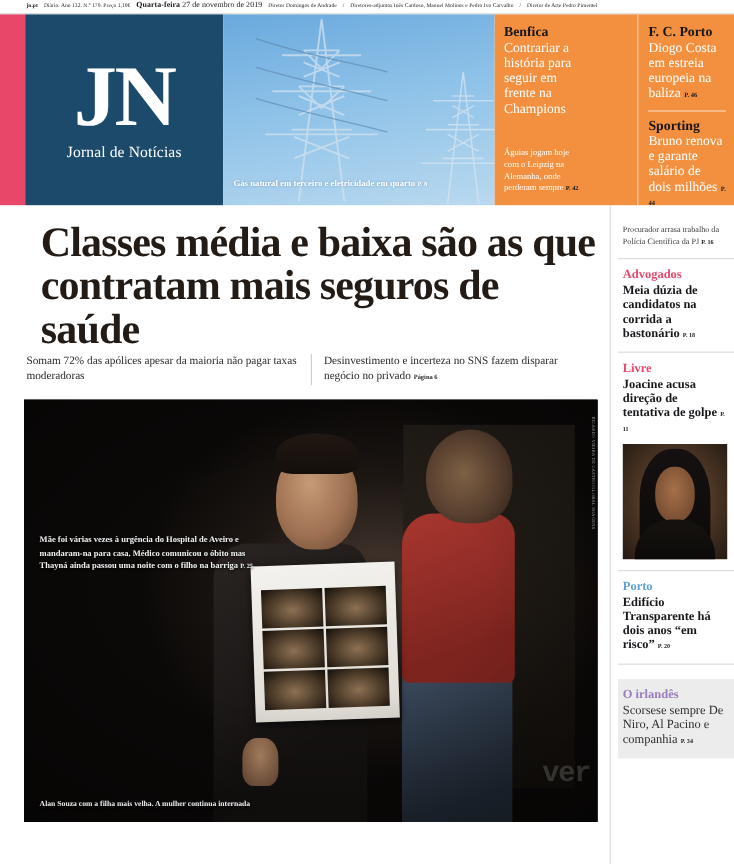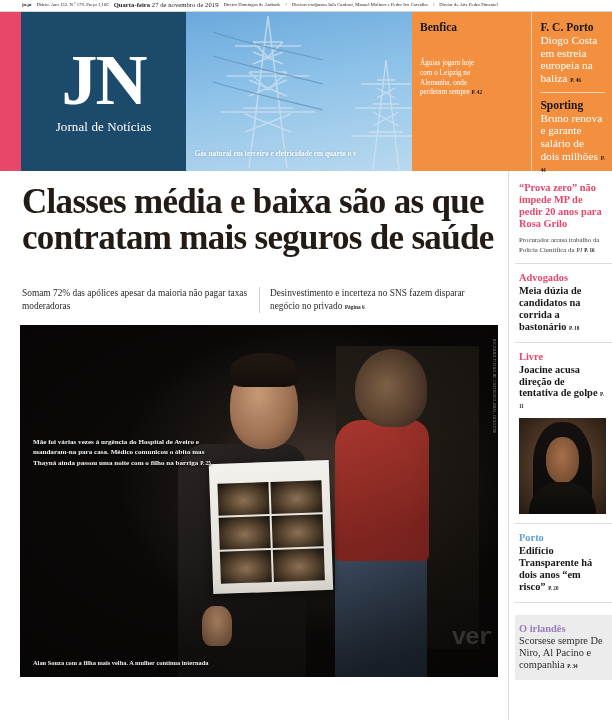--- a/index.html
+++ b/index.html
@@ -78,26 +78,26 @@
   .ob-sub .pg { font-size:5.2px; font-weight:bold; color:#17171b;}
   .ob-head .pg { font-size:5.4px; font-weight:bold; color:#17171b; }
   .ob-rule { height:1px; background: rgba(255,255,255,.6); margin: 7px 0 6px; }
 
   
   .content { display: flex; height: 549px; }
   .maincol { width: 508px; position: relative; padding: 0 0 0 0; }
   .sidecol { width: 104px; border-left: 1px solid #dcdcdc; padding: 0 0 0 6px; }
 
   .lead-head {
-    padding: 13px 12px 0 22px;
+    padding: 13px 12px 0 34px;
     font-size: 35px; line-height: 1.04; font-weight: bold;
     color: #231b15; letter-spacing: -0.7px;
   }
   .lead-subs {
-    display:flex; margin: 28px 12px 0 22px; padding-top: 2px;
+    display:flex; margin: 0 12px 0 22px; padding-top: 2px;
   }
   .lead-sub {
     font-size: 9.4px; line-height: 1.38; color:#2a2a2a; width: 50%;
     padding-right: 10px;
   }
   .lead-sub.second { border-left: 1px solid #cfcfcf; padding-left: 10px; }
   .lead-sub .pg { font-size:5.4px; font-weight:bold; }
 
   
   .photo {
@@ -240,20 +240,21 @@
       </svg>
       <div class="blue-sub">
         <span>Gás natural em terceiro e eletricidade em quarto</span>
         <span class="pg">P. 8</span>
       </div>
     </div>
 
     <div class="band-orange">
       <div class="ob-col left">
         <div class="ob-kicker">Benfica</div>
+        <div class="ob-head">Contrariar a história para seguir em frente na Champions</div>
         <div class="ob-sub">
           <span>Águias jogam hoje com o Leipzig na Alemanha, onde perderam sempre</span>
           <span class="pg">P. 42</span>
         </div>
       </div>
       <div class="ob-col right">
         <div>
           <div class="ob-kicker">F. C. Porto</div>
           <div class="ob-head">
             <span>Diogo Costa em estreia europeia na baliza</span>
@@ -316,21 +317,20 @@
         </div>
         <div class="ph-caption">Alan Souza com a filha mais velha. A mulher continua internada</div>
         <div class="ph-credit">RICARDO VIEIRA DE CASTRO/GLOBAL IMAGENS</div>
         <div class="ph-wm">ver</div>
       </div>
     </div>
 
     <div class="sidecol">
 
       <div class="side-item top-first">
-        <div class="si-head k-pink">“Prova zero” não impede MP de pedir 20 anos para Rosa Grilo</div>
         <div class="si-sub">
           <span>Procurador arrasa trabalho da Polícia Científica da PJ</span>
           <span class="pg">P. 16</span>
         </div>
       </div>
 
       <div class="side-item">
         <div class="si-kicker k-pink">Advogados</div>
         <div class="si-head k-dark">
           <span>Meia dúzia de candidatos na corrida a bastonário</span>

